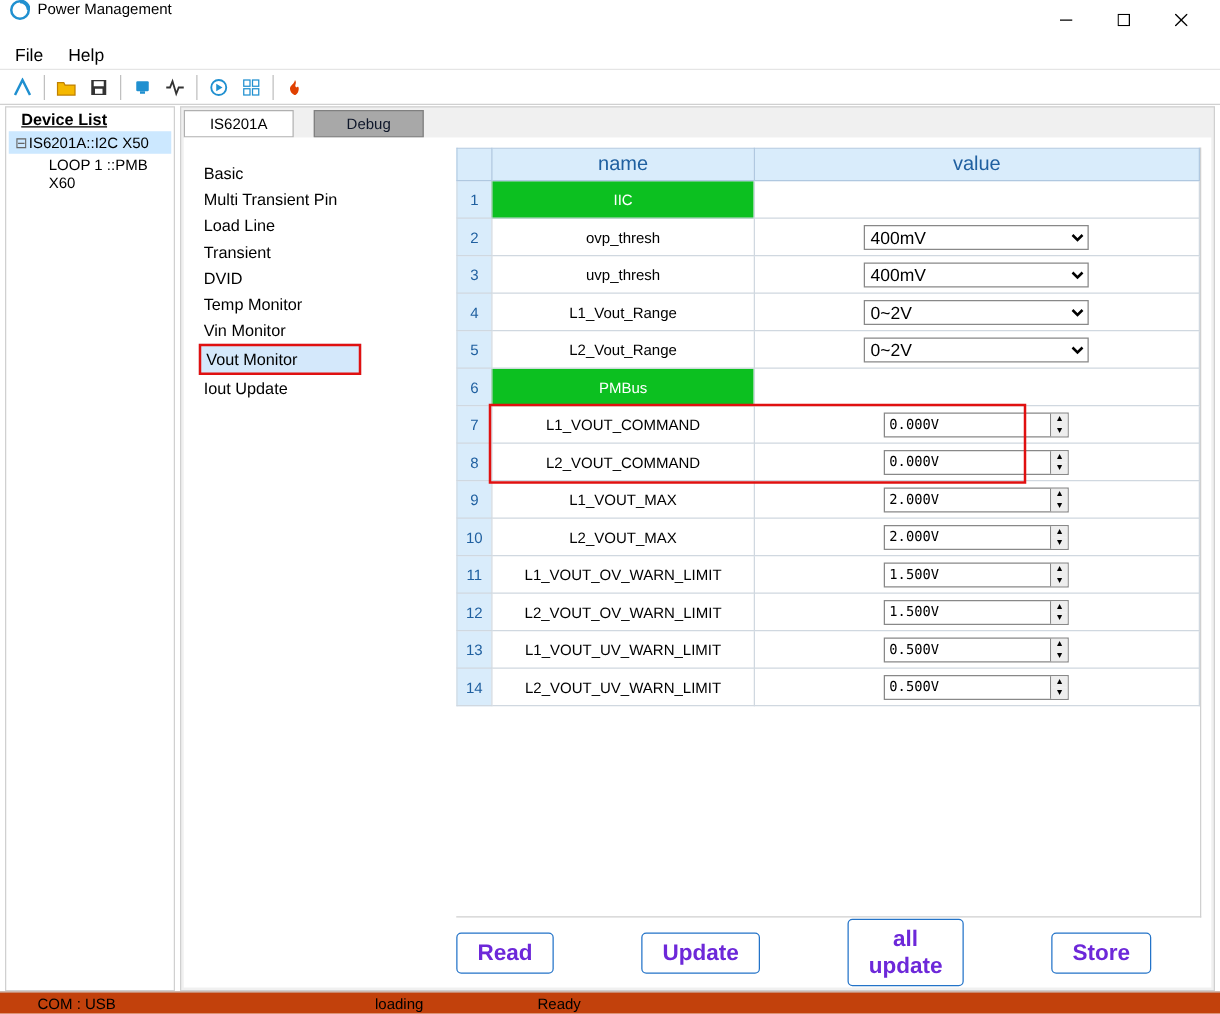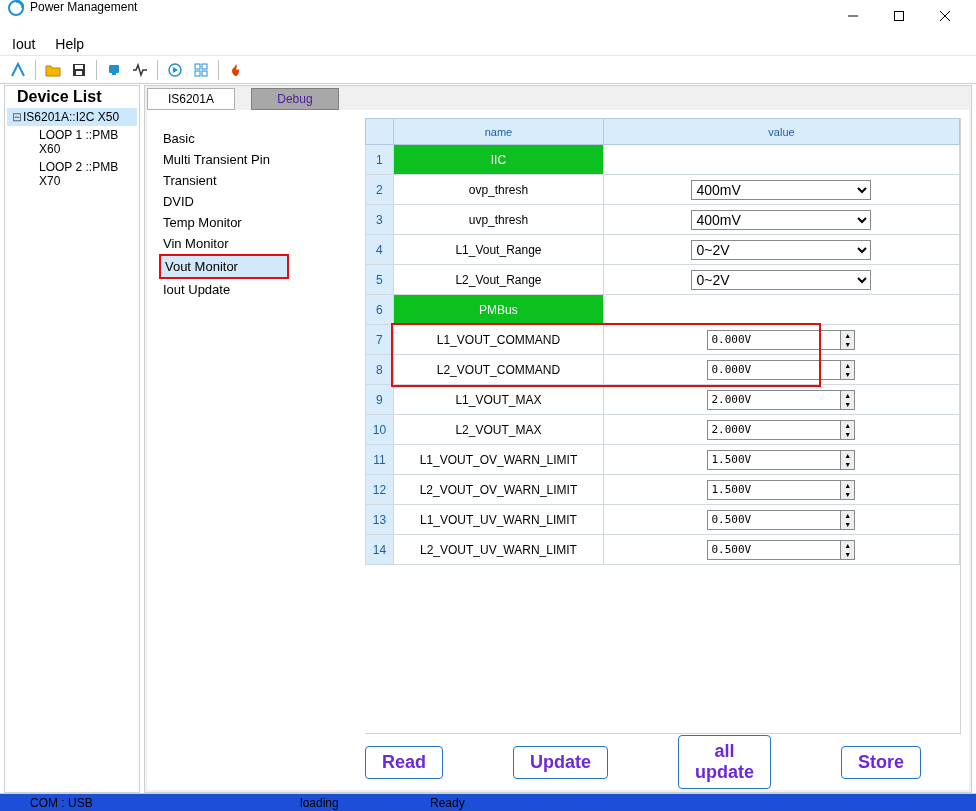--- a/index.html
+++ b/index.html
@@ -14,56 +14,56 @@
 .menubar { height: 24px; display: flex; align-items: center; padding: 0 6px; background: #fff; font-size: 14px; gap: 8px; border-bottom: 1px solid #e5e5e5; }
 .menubar span { padding: 2px 6px; cursor: pointer; }
 
 .toolbar { height: 28px; display: flex; align-items: center; padding: 2px 6px; border-bottom: 1px solid #d0d0d0; gap: 2px; background: #fff; }
 .toolbar .tbtn { width: 24px; height: 22px; display: flex; align-items: center; justify-content: center; border: 1px solid transparent; cursor: pointer; font-size: 14px; }
 .toolbar .sep { width: 1px; height: 20px; background: #c0c0c0; margin: 0 3px; }
 
 .workspace { position: absolute; top: 85px; left: 4px; right: 4px; bottom: 18px; display: flex; gap: 4px; }
 
 .device-panel { width: 192px; border: 1px solid #d0d0d0; background: #fff; padding: 2px; }
-.device-panel .dl-title { font-weight: bold; font-size: 16px; padding: 0 4px 2px 10px; }
+.device-panel .dl-title { font-weight: bold; font-size: 13px; padding: 0 4px 2px 10px; text-decoration: underline; }
 .tree-row { font-size: 12px; padding: 2px 4px; display: flex; align-items: center; cursor: pointer; }
 .tree-row.sel { background: #cce8ff; }
 .tree-row .exp { width: 12px; text-align: center; color: #666; }
 .tree-indent1 { padding-left: 32px; }
 
 .main-panel { flex: 1; border: 1px solid #d0d0d0; background: #f0f0f0; display: flex; flex-direction: column; position: relative; }
 .tabs { display: flex; height: 22px; margin: 2px 2px 0 2px; gap: 16px; }
 .tab { width: 88px; display: flex; align-items: center; justify-content: center; font-size: 12px; border: 1px solid #b0b0b0; background: #fff; cursor: pointer; }
-.tab.inactive { background: #a8a8a8; color: #4c1d95; border-color: #808080; }
+.tab.inactive { background: #a8a8a8; color: #0f172a; border-color: #808080; }
 
 .content-area { flex: 1; background: #fff; margin: 0 2px 2px 2px; display: flex; position: relative; }
 
 .subnav { width: 210px; padding: 18px 0 0 12px; font-size: 13px; }
 .subnav .nav-item { padding: 3px 0 3px 4px; cursor: pointer; }
 .subnav .nav-item.sel { background: #d4e8fb; border: 2px solid #e01010; width: 130px; }
 
 .grid-area { flex: 1; padding: 8px 8px 0 8px; position: relative; display: flex; flex-direction: column; }
 .grid-wrap { flex: 1; overflow: auto; border-right: 1px solid #d0d0d0; border-bottom: 1px solid #d0d0d0; }
 table.grid { border-collapse: collapse; width: 100%; }
-table.grid th { background: #d9ecfb; color: #2060a0; font-weight: normal; font-size: 11px; border: 1px solid #b0c8e0; height: 26px; }
+table.grid th { background: #d9ecfb; color: #2060a0; font-weight: normal; font-size: 16px; border: 1px solid #b0c8e0; height: 26px; }
 table.grid td { border: 1px solid #d0d8e0; height: 30px; font-size: 12px; text-align: center; background: #fff; }
 table.grid td.rownum { background: #d9ecfb; color: #2060a0; width: 28px; }
 table.grid td.sec-head { background: #0cc020; color: #fff; font-weight: normal; }
 table.grid th.colname { width: 210px; }
 .sel-ctl { width: 180px; height: 20px; font-size: 14px; border: 1px solid #888; background: #fff; }
 .spin-ctl { display: inline-flex; align-items: center; border: 1px solid #888; height: 20px; width: 148px; background: #fff; }
 .spin-ctl input { border: none; width: 100%; font-size: 11px; font-family: monospace; padding: 0 3px; outline: none; }
 .spin-ctl .spb { width: 16px; height: 18px; display: flex; flex-direction: column; border-left: 1px solid #888; }
 .spin-ctl .spb span { flex: 1; display: flex; align-items: center; justify-content: center; font-size: 7px; background: #eee; cursor: pointer; }
 .hl-box { position: absolute; border: 2px solid #e01010; pointer-events: none; }
 
 .action-bar { height: 56px; display: flex; align-items: center; justify-content: flex-end; gap: 70px; padding-right: 40px; }
 .act-btn { border: 1.5px solid #2373c8; color: #6d28d9; background: #fff; border-radius: 4px; padding: 5px 16px; font-size: 18px; font-weight: 600; cursor: pointer; }
 
-.statusbar { position: absolute; bottom: 0; left: 0; right: 0; height: 18px; background: #1d4ed8; border-top: 1px solid #d0d0d0; display: flex; font-family: monospace; font-size: 12px; align-items: center; }
+.statusbar { position: absolute; bottom: 0; left: 0; right: 0; height: 18px; background: #c2410c; border-top: 1px solid #d0d0d0; display: flex; font-family: monospace; font-size: 12px; align-items: center; }
 .statusbar .seg { padding: 0 30px; }
 </style>
 </head>
 <body>
 
 <div class="titlebar">
   <svg class="app-icon" viewBox="0 0 16 16">
       <circle cx="8" cy="8" r="7" fill="none" stroke="#2090d0" stroke-width="2"></circle>
       <path d="M8 1 A7 7 0 0 1 15 8" fill="none" stroke="#2090d0" stroke-width="3"></path>
     </svg>
@@ -82,21 +82,21 @@
     <div class="win-btn close">
         <svg width="10" height="10">
           <line x1="0" y1="0" x2="10" y2="10" stroke="#000"></line>
           <line x1="10" y1="0" x2="0" y2="10" stroke="#000"></line>
         </svg>
       </div>
   </div>
 </div>
 
 <div class="menubar">
-  <span>Iout</span>
+  <span>File</span>
   <span>Help</span>
 </div>
 
 <div class="toolbar">
   <div class="tbtn">
       <svg width="16" height="16">
         <path d="M2 14 L8 2 L14 14" fill="none" stroke="#2090d0" stroke-width="2"></path>
       </svg>
     </div>
   <div class="sep"></div>
@@ -150,35 +150,33 @@
 <div class="workspace">
   <div class="device-panel">
     <div class="dl-title">Device List</div>
     <div class="tree-row sel">
         <span class="exp">⊟</span>
         <span>IS6201A::I2C X50</span>
       </div>
     <div class="tree-row tree-indent1">
         <span>LOOP 1 ::PMB X60</span>
       </div>
-    <div class="tree-row tree-indent1">
-        <span>LOOP 2 ::PMB X70</span>
-      </div>
   </div>
 
   <div class="main-panel">
     <div class="tabs">
       <div class="tab">IS6201A</div>
       <div class="tab inactive">Debug</div>
     </div>
 
     <div class="content-area">
       <div class="subnav" id="subnav">
           <div class="nav-item">Basic</div>
           <div class="nav-item">Multi Transient Pin</div>
+          <div class="nav-item">Load Line</div>
           <div class="nav-item">Transient</div>
           <div class="nav-item">DVID</div>
           <div class="nav-item">Temp Monitor</div>
           <div class="nav-item">Vin Monitor</div>
           <div class="nav-item sel">Vout Monitor</div>
           <div class="nav-item">Iout Update</div>
         </div>
 
       <div class="grid-area">
         <div class="grid-wrap" style="position:relative;">

